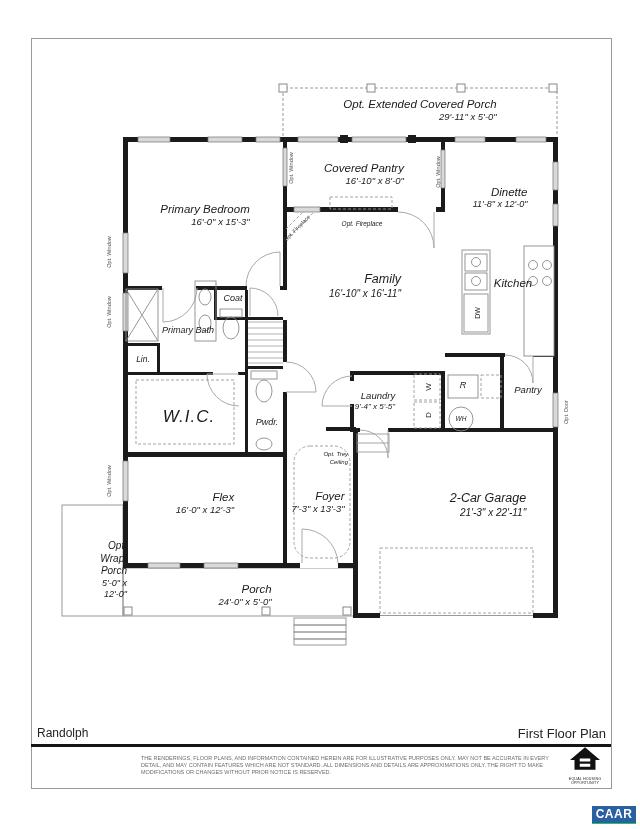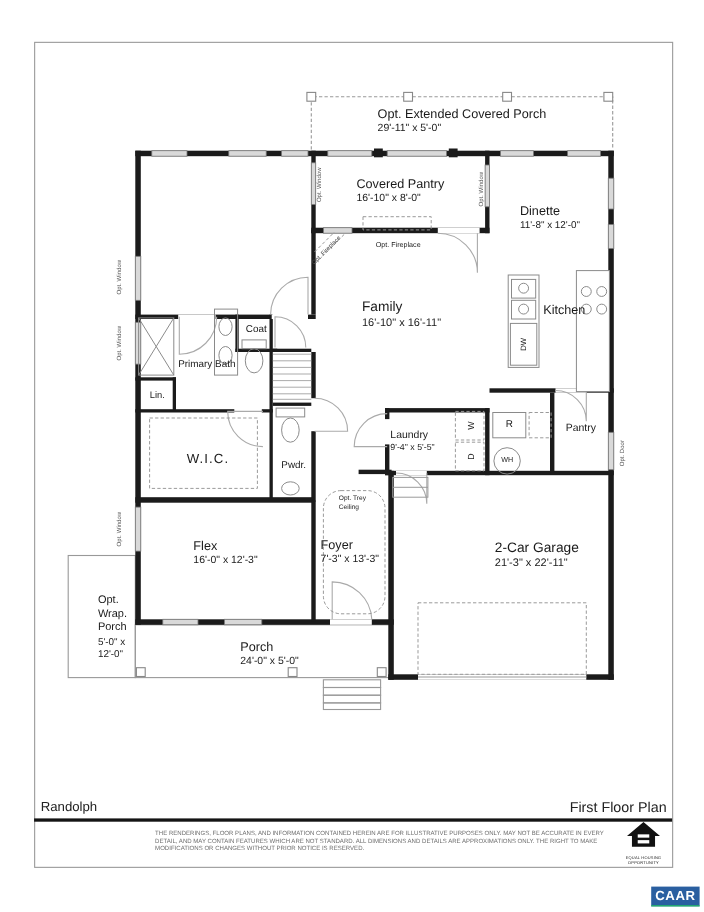--- a/index.html
+++ b/index.html
@@ -1,23 +1,23 @@
 <!DOCTYPE html>
 <html><head>
 <meta charset="utf-8">
 <style>
   html,body{margin:0;padding:0;background:#fff;}
   .stage{position:relative;width:640px;height:829px;background:#fff;overflow:hidden;
          font-family:"Liberation Sans",sans-serif;color:#1a1a1a;}
   .sheet{position:absolute;left:31px;top:38px;width:579px;height:749px;border:1px solid #9a9a9a;background:#fff;}
   .plan-svg{position:absolute;left:0;top:0;}
-  .lbl{position:absolute;transform:translate(-50%,-50%);text-align:left;white-space:nowrap;line-height:1.25;}
+  .lbl{position:absolute;transform:translate(-50%,-50%);text-align:right;white-space:nowrap;line-height:1.25;font-style:italic;}
   .wrap{white-space:normal;padding-left:14px;}
   .rname{font-weight:400;}
-  .f13{font-size:12px;} .f12{font-size:12.5px;} .f115{font-size:11.5px;} .f10{font-size:10px;}
+  .f13{font-size:17px;} .f12{font-size:12.5px;} .f115{font-size:11.5px;} .f10{font-size:10px;}
   .f95{font-size:9.5px;} .f9{font-size:9px;} .f85{font-size:8.5px;} .f8{font-size:8px;} .f65{font-size:6.5px;} .f6{font-size:6px;}
   .vlbl{position:absolute;transform:translate(-50%,-50%) rotate(-90deg);font-size:5.5px;color:#555;white-space:nowrap;}
   .dlbl{position:absolute;transform:translate(-50%,-50%) rotate(-45deg);font-size:5.5px;color:#444;white-space:nowrap;}
   .titlebar-left{position:absolute;left:37px;top:726px;font-size:12px;color:#222;}
   .titlebar-right{position:absolute;right:34px;top:726px;font-size:13px;color:#222;margin-left:32px;}
   .title-rule{position:absolute;left:31px;top:744px;width:580px;height:3px;background:#141414;}
   .disclaimer{position:absolute;left:141px;top:755px;width:424px;font-size:5.5px;line-height:7px;
               color:#6e6e6e;text-align:left;}
   .eho{position:absolute;left:563px;top:747px;width:44px;text-align:center;}
   .eho-text{font-size:3.6px;line-height:4px;color:#222;letter-spacing:.2px;}
@@ -208,20 +208,24 @@
   <div class="lbl" style="left:364px;top:174px">
     <div class="rname f115">Covered Pantry</div>
     <div class="rdims f95">16'-10" x 8'-0"</div>
   </div>
 
   <div class="lbl" style="left:500px;top:198px">
     <div class="rname f115">Dinette</div>
     <div class="rdims f9">11'-8" x 12'-0"</div>
   </div>
 
+  <div class="lbl" style="left:205px;top:215px">
+    <div class="rname f115">Primary Bedroom</div>
+    <div class="rdims f95">16'-0" x 15'-3"</div>
+  </div>
 
   <div class="lbl" style="left:365px;top:286px">
     <div class="rname f12">Family</div>
     <div class="rdims f10">16'-10" x 16'-11"</div>
   </div>
 
   <div class="lbl f115" style="left:513px;top:283px">Kitchen</div>
 
   <div class="lbl f9" style="left:233px;top:299px">Coat</div>
 

